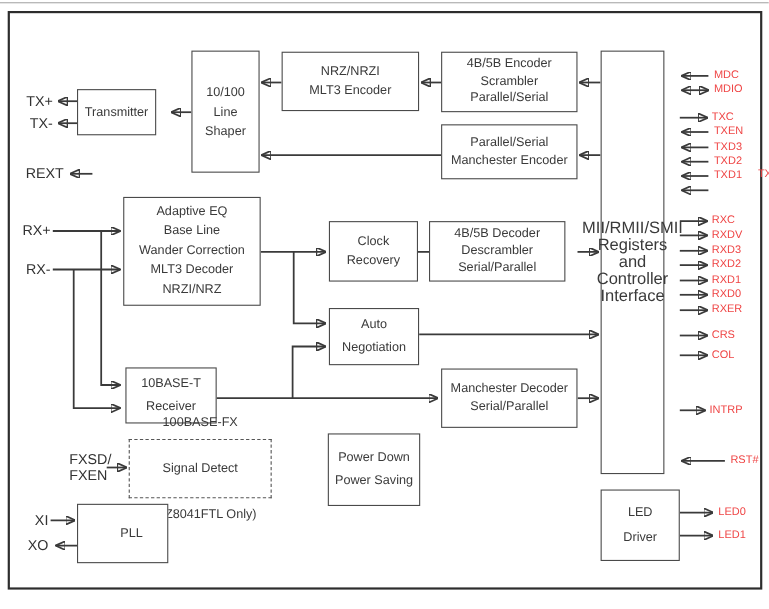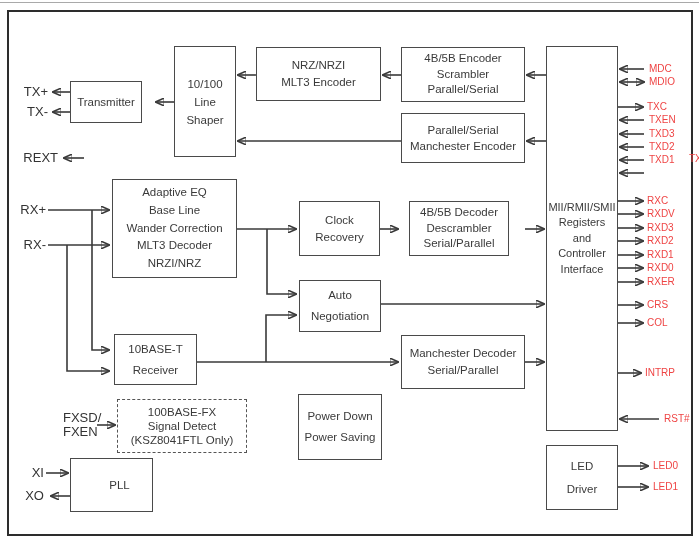--- a/index.html
+++ b/index.html
@@ -5,21 +5,21 @@
   html,body{margin:0;padding:0;background:#fff;}
   #stage{position:relative;width:699px;height:554px;background:#ffffff;overflow:hidden;
          font-family:"Liberation Sans","DejaVu Sans",sans-serif;}
   #top-rule{position:absolute;left:0;top:2px;width:699px;height:1px;background:#a9a9a9;}
   #frame{position:absolute;left:7px;top:10px;width:682px;height:522px;border:2px solid #2d2d2d;}
   #wires{position:absolute;left:0;top:0;width:699px;height:554px;}
   #wires path{stroke:#3a3a3a;stroke-width:1.6;fill:none;}
   .block{position:absolute;border:1.5px solid #4a4a4a;background:#fff;display:flex;
          flex-direction:column;align-items:center;justify-content:center;
          color:#3a3a3a;font-size:11.5px;text-align:center;box-sizing:border-box;white-space:nowrap;}
-  .block.dashed{border-style:dashed;border-color:#555;}
+  .block.dashed{border-style:dashed;border-color:#555;gap:28px;}
   .port-label{position:absolute;color:#333;font-size:13px;line-height:14px;white-space:nowrap;}
   .pin-label{position:absolute;color:#ef4444;font-size:10px;line-height:14px;height:14px;white-space:nowrap;}
 </style>
 </head>
 <body>
 
 <div id="stage">
   <div id="top-rule"></div>
   <div id="frame"></div>
 
@@ -106,21 +106,21 @@
         <span>Adaptive EQ</span>
         <span>Base Line</span>
         <span>Wander Correction</span>
         <span>MLT3 Decoder</span>
         <span>NRZI/NRZ</span>
       </div>
       <div class="block" style="left: 299px; top: 201px; width: 81px; height: 55px; line-height: 17px;">
         <span>Clock</span>
         <span>Recovery</span>
       </div>
-      <div class="block" style="left: 409px; top: 201px; width: 100px; height: 55px; line-height: 15.5px; text-align: center;">
+      <div class="block" style="left: 390px; top: 201px; width: 124px; height: 55px; line-height: 15.5px; text-align: center;">
         <span>4B/5B Decoder</span>
         <span>Descrambler</span>
         <span>Serial/Parallel</span>
       </div>
       <div class="block" style="left: 299px; top: 280px; width: 82px; height: 52px; line-height: 21px;">
         <span>Auto</span>
         <span>Negotiation</span>
       </div>
       <div class="block" style="left: 114px; top: 334px; width: 83px; height: 51px; line-height: 21px;">
         <span>10BASE-T</span>
@@ -135,21 +135,21 @@
         <span>Power Saving</span>
       </div>
       <div class="block dashed" style="left: 117px; top: 399px; width: 130px; height: 54px; line-height: 14.2px;">
         <span>100BASE-FX</span>
         <span>Signal Detect</span>
         <span>(KSZ8041FTL Only)</span>
       </div>
       <div class="block" style="left: 70px; top: 458px; width: 83px; height: 54px; line-height: 18px; padding-left: 16px;">
         <span>PLL</span>
       </div>
-      <div class="block" style="left: 546px; top: 46px; width: 72px; height: 385px; line-height: 15.4px; font-size: 11px;">
+      <div class="block" style="left: 546px; top: 46px; width: 58px; height: 385px; line-height: 15.4px; font-size: 15px;">
         <span>MII/RMII/SMII</span>
         <span>Registers</span>
         <span>and</span>
         <span>Controller</span>
         <span>Interface</span>
       </div>
       <div class="block" style="left: 546px; top: 445px; width: 72px; height: 65px; line-height: 23px;">
         <span>LED</span>
         <span>Driver</span>
       </div>

